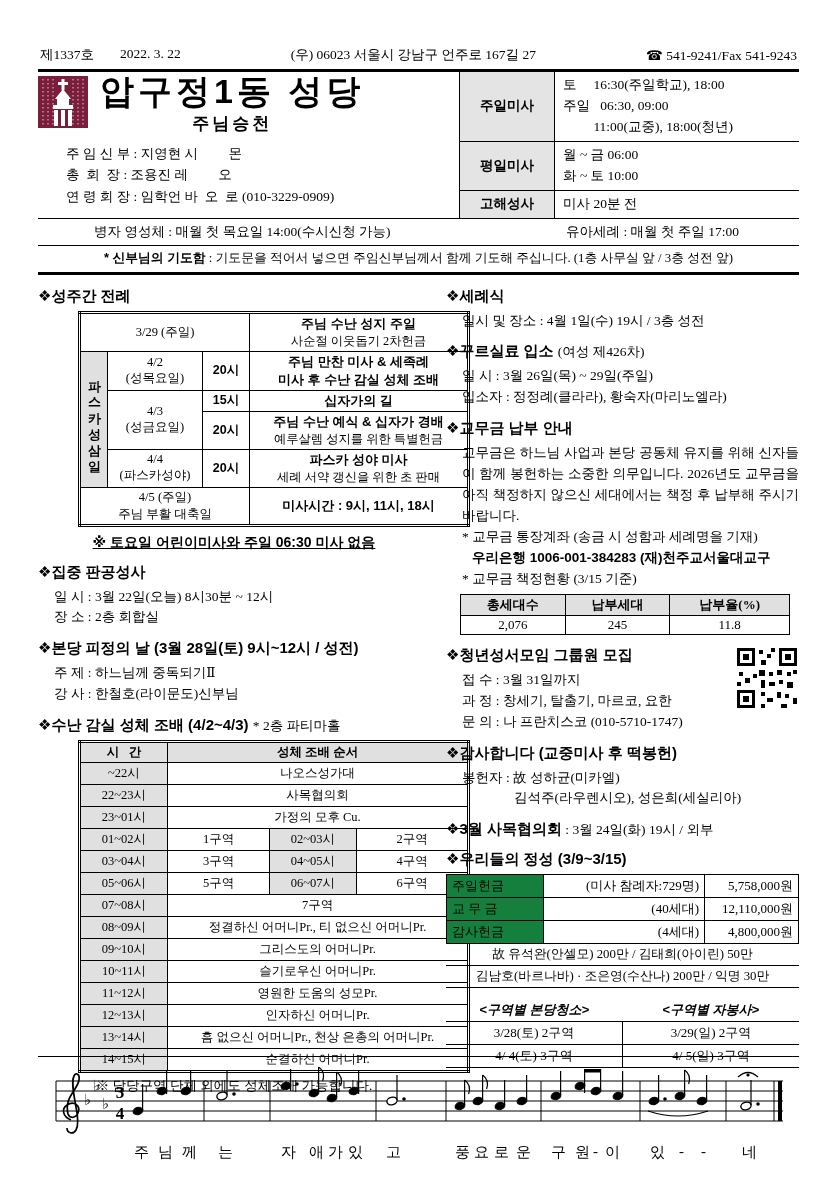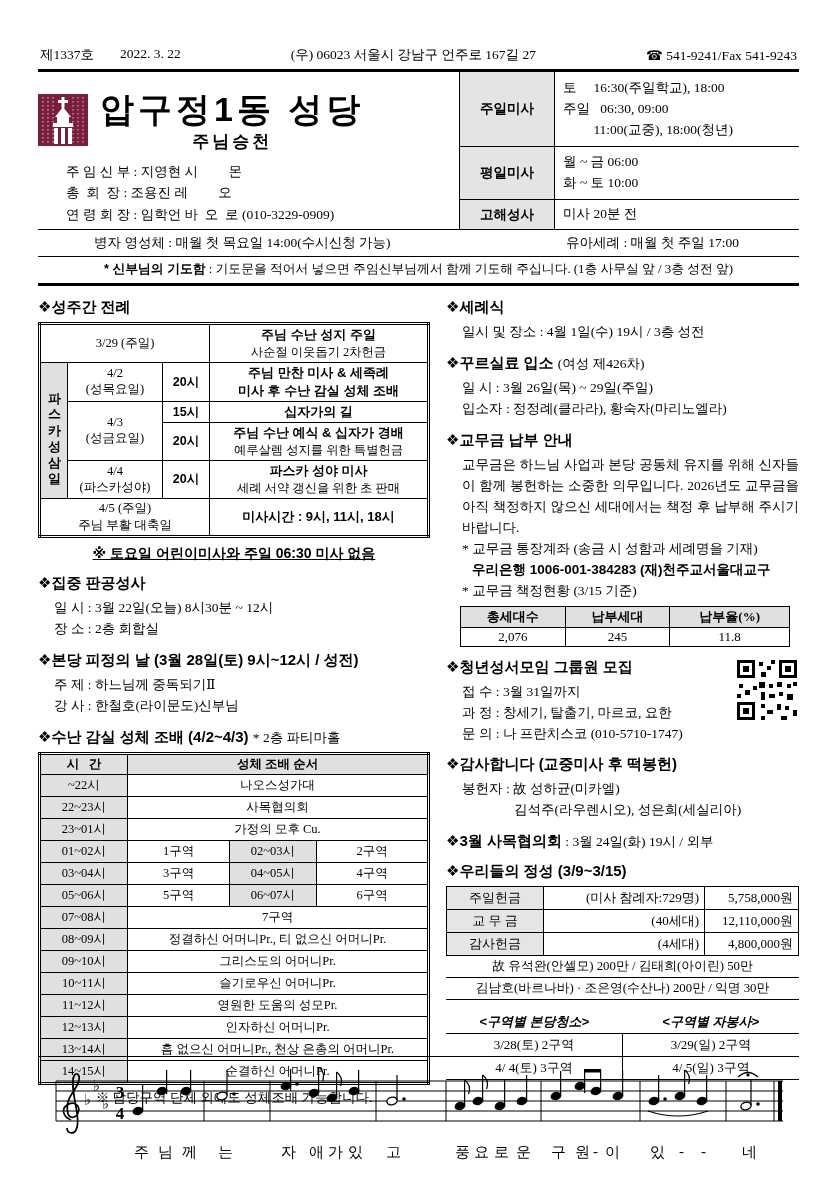--- a/index.html
+++ b/index.html
@@ -6,21 +6,21 @@
   .page{width:835px;height:1181px;background:#fff;margin:0 auto;position:relative;
         box-sizing:border-box;padding:46px 36px 0 38px;overflow:hidden;
         font-family:"Liberation Serif","DejaVu Serif",serif;color:#000;}
   .pre{white-space:pre;}
   
   .tophdr{display:flex;justify-content:space-between;align-items:flex-end;
           font-size:13.5px;padding:0 2px 5px 2px;border-bottom:3px solid #000;}
   .tophdr .grp{display:flex;gap:26px;}
   
   .mast{display:flex;}
-  .mastL{flex:1;padding-top:20px;}
+  .mastL{flex:1;padding-top:2px;}
   .brandrow{display:flex;align-items:flex-start;gap:12px;}
   .logo{width:50px;height:56px;flex:0 0 auto;}
   .brandtxt{text-align:center;}
   .church-name{font-family:"Liberation Sans","DejaVu Sans",sans-serif;font-weight:bold;
                font-size:34px;letter-spacing:4px;line-height:1.05;}
   .feast{font-family:"Liberation Sans","DejaVu Sans",sans-serif;font-weight:bold;
          font-size:17px;letter-spacing:3px;margin-top:2px;}
   .staff{margin:8px 0 4px 28px;font-size:13.5px;line-height:1.6;}
   .staff .row{white-space:pre;}
   
@@ -40,21 +40,21 @@
   .colL{width:392px;flex:0 0 auto;}
   .colR{flex:1;min-width:0;}
   .sec{margin-bottom:11px;}
   .sec-title{font-family:"Liberation Sans","DejaVu Sans",sans-serif;font-weight:bold;
              font-size:15px;margin:0 0 5px 0;}
   .sec-title .suffix-reg{font-family:"Liberation Serif","DejaVu Serif",serif;font-weight:normal;font-size:13.5px;}
   .sec-body{font-size:13.5px;line-height:1.55;margin-left:16px;}
   
   table.tbl{border-collapse:collapse;width:100%;font-size:12.5px;}
   table.tbl td,table.tbl th{border:1px solid #000;padding:1px 3px;text-align:center;vertical-align:middle;}
-  table.dbl{border:3px double #000;}
+  table.dbl{border:3px double #000;margin-left:40px;}
   .g{background:#e0e0e0;}
   .bold-s{font-family:"Liberation Sans","DejaVu Sans",sans-serif;font-weight:bold;}
   .vert{writing-mode:vertical-rl;text-orientation:upright;letter-spacing:3px;
         font-family:"Liberation Sans","DejaVu Sans",sans-serif;font-weight:bold;font-size:13px;margin:0 auto;}
   .hw td{padding:2px 3px;}
   .hw .tt{font-size:13px;}
   .hw .sub{font-size:12.3px;font-weight:normal;font-family:"Liberation Serif","DejaVu Serif",serif;}
   .note-line{font-family:"Liberation Sans","DejaVu Sans",sans-serif;font-weight:bold;
              font-size:14px;text-align:center;text-decoration:underline;margin:7px 0 9px 0;}
   .ad td{height:19px;}
@@ -63,21 +63,21 @@
   
   .para{text-align:justify;}
   .acct{font-family:"Liberation Sans","DejaVu Sans",sans-serif;font-weight:bold;font-size:13.5px;}
   .minitbl{border-collapse:collapse;font-size:13px;margin:4px 0 0 14px;width:330px;}
   .minitbl td,.minitbl th{border:1px solid #000;padding:1px 4px;text-align:center;}
   .qrwrap{position:absolute;right:0;top:0;}
   .bible{position:relative;}
   
   .off{border-collapse:collapse;width:100%;font-size:13px;}
   .off td{border:1px solid #000;padding:2px 5px;}
-  .off .lbl{background:#e5e5e5;text-align:center;width:86px;}
+  .off .lbl{background:#15803d;text-align:left;width:86px;}
   .off .det{text-align:right;width:150px;}
   .off .amt{text-align:right;}
   .memtbl{border-collapse:collapse;width:100%;font-size:12.8px;}
   .memtbl td{border-bottom:1px solid #000;padding:2px 0;text-align:center;}
   
   .clean{border-collapse:collapse;width:100%;font-size:13px;margin-top:3px;}
   .clean th{font-style:italic;font-family:"Liberation Sans","DejaVu Sans",sans-serif;
             border-bottom:1px solid #000;padding:2px 0;text-align:center;}
   .clean td{border-bottom:1px solid #000;padding:2px 0;text-align:center;}
   .clean .vline{border-right:1px solid #000;}

